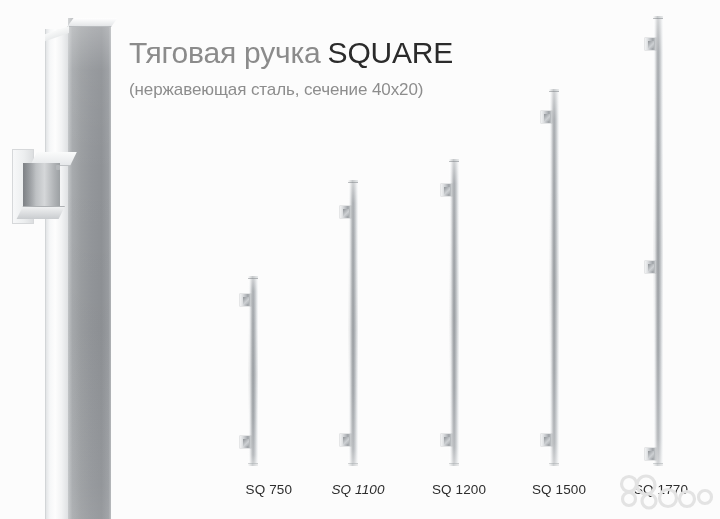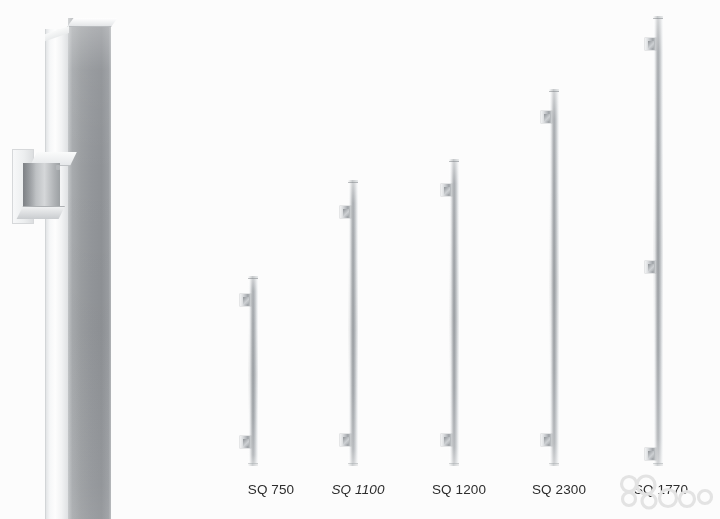--- a/index.html
+++ b/index.html
@@ -304,20 +304,26 @@
     width: 104px;
     height: 42px;
     pointer-events: none;
   }
 </style>
 </head>
 <body>
 
 <div id="stage">
 
+  <div id="heading">
+    <div id="title-line">
+      <span id="title-ru">Тяговая ручка</span><span id="title-en">SQUARE</span>
+    </div>
+    <div id="subtitle">(нержавеющая сталь, сечение 40x20)</div>
+  </div>
 
   <div id="big-handle">
     <div id="big-left-facet"></div>
     <div id="big-face">
       <div id="big-face-sheen"></div>
     </div>
     <div id="big-top-bevel">
       <div class="bevel-plate"></div>
       <div class="bevel-edge"></div>
     </div>
@@ -371,24 +377,24 @@
   <div class="handle" style="left:653px; top:16px; width:10px; height:450px;">
     <div class="bar-body"></div>
     <div class="bar-sheen"></div>
     <div class="bar-cap-top"></div>
     <div class="bar-cap-bottom"></div>
     <div class="bracket" style="left:-8px; top:22px;"></div>
     <div class="bracket" style="left:-8px; top:245px;"></div>
     <div class="bracket" style="left:-8px; top:432px;"></div>
   </div>
 
-  <div class="size-label" style="left:226px; width:90px;">SQ 750</div>
+  <div class="size-label" style="left:202px; width:90px;text-align:right;">SQ 750</div>
   <div class="size-label" style="left:311px; width:94px;font-style:italic;">SQ 1100</div>
   <div class="size-label" style="left:412px; width:94px;">SQ 1200</div>
-  <div class="size-label" style="left:512px; width:94px;">SQ 2300</div>
+  <div class="size-label" style="left:512px; width:94px;">SQ 1500</div>
   <div class="size-label" style="left:614px; width:94px;">SQ 1770</div>
 
   <svg id="watermark" viewBox="0 0 104 42">
     <g fill="none" stroke="#e3e3e3" stroke-width="3.2">
       <circle cx="14" cy="16" r="7.5"></circle>
       <circle cx="14" cy="31" r="6.5"></circle>
       <circle cx="31" cy="17" r="9"></circle>
       <circle cx="34" cy="33" r="7"></circle>
       <circle cx="53" cy="30" r="8.5"></circle>
       <circle cx="72" cy="31" r="7.5"></circle>

